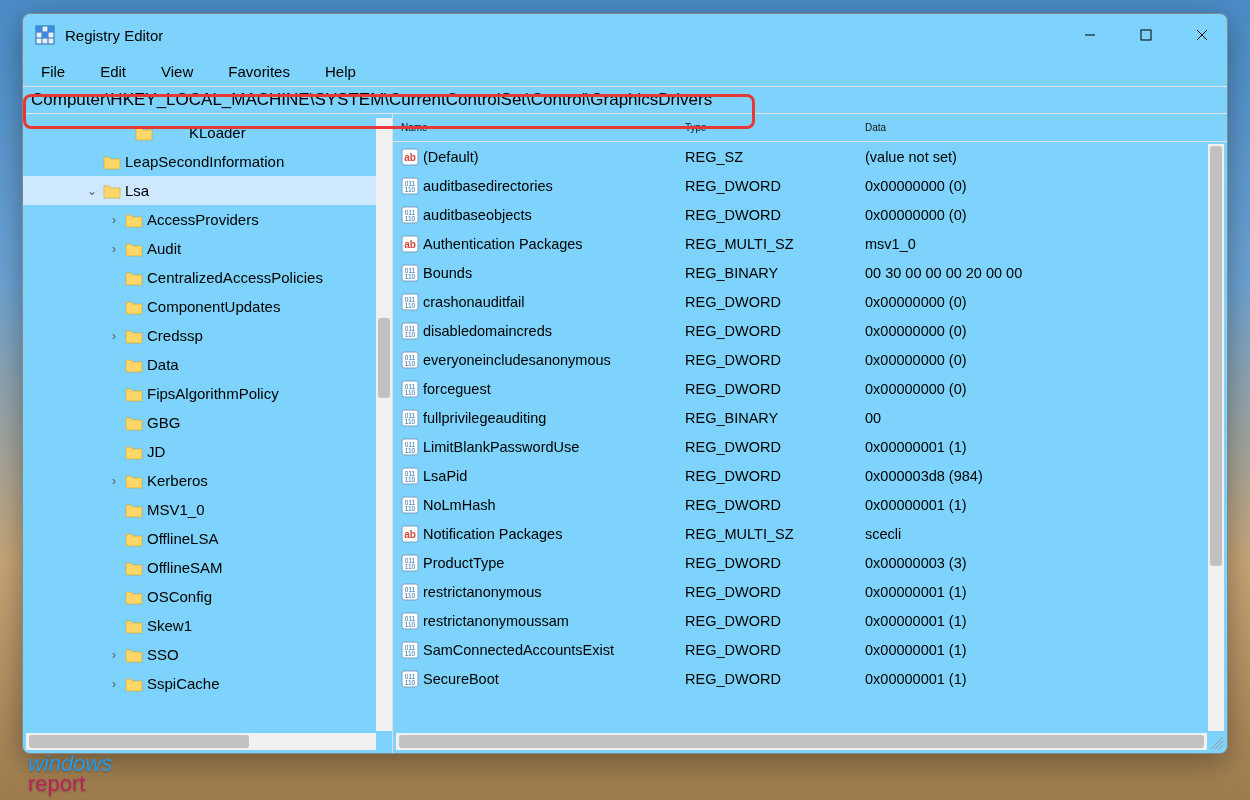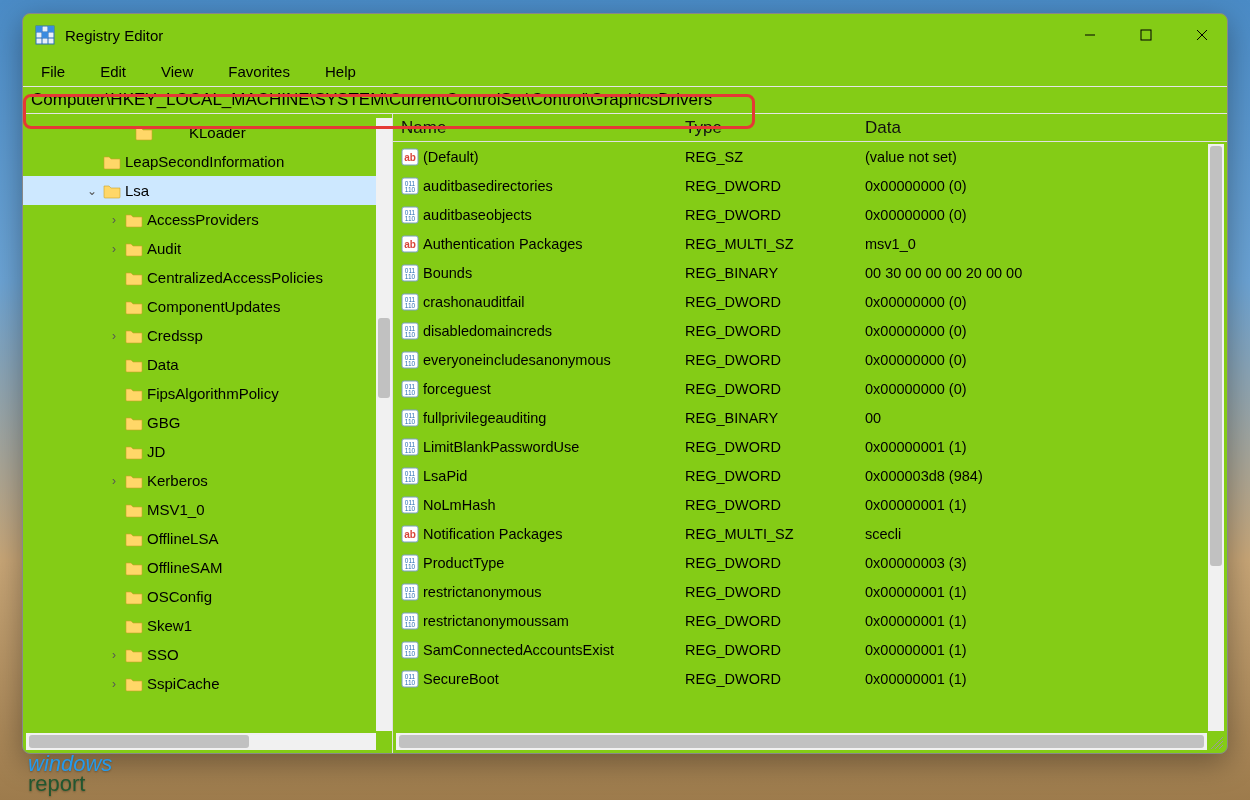--- a/index.html
+++ b/index.html
@@ -4,21 +4,21 @@
 <style>
 * { box-sizing: border-box; margin: 0; padding: 0; }
 body {
   width: 1250px; height: 800px;
   font-family: "Segoe UI", Arial, sans-serif;
   font-size: 14px; color: #000; overflow: hidden; position: relative;
   background: linear-gradient(to bottom, #4a8bc6 0%, #6ba3d4 35%, #c8a677 70%, #9d7b4c 100%);
 }
 .window {
   position: absolute; top: 13px; left: 22px; right: 22px; bottom: 46px;
-  background: #84cc16; border: 1px solid #888; border-radius: 8px;
+  background: #7dd3fc; border: 1px solid #888; border-radius: 8px;
   box-shadow: 0 8px 30px rgba(0,0,0,.35);
   display: flex; flex-direction: column; overflow: hidden;
 }
 .titlebar {
   height: 42px; display: flex; align-items: center; padding: 0 2px 0 12px; gap: 10px;
 }
 .app-icon { width: 20px; height: 20px; display: inline-block; }
 .titlebar-text { font-size: 15px; flex: 0 0 auto; }
 .titlebar-spacer { flex: 1; }
 .winctrl { width: 46px; height: 32px; display: flex; align-items: center; justify-content: center; cursor: default; }
@@ -46,21 +46,21 @@
 .tw { display:inline-block; width:14px; height:14px; text-align:center; color:#555; font-size:12px; line-height:14px;}
 .folder-icon { width:18px; height:15px; display:inline-block; }
 .node-label { font-size: 15px; white-space: nowrap; }
 .tree-vscroll { position: absolute; right: 0; top: 4px; bottom: 22px; width: 16px; background: #f1f1f1; }
 .tree-vscroll .thumb { position:absolute; left:2px; right:2px; top:200px; height:80px; background:#c1c1c1; border-radius:3px;}
 .tree-hscroll { height: 17px; background:#f1f1f1; margin:0 16px 3px 3px; position:relative;}
 .tree-hscroll .thumb { position:absolute; top:2px; bottom:2px; left:3px; width:220px; background:#c1c1c1; border-radius:3px;}
 .detail-pane { flex: 1; display: flex; flex-direction: column; position: relative; overflow: hidden; }
 .grid-header {
   height: 28px; display: flex; align-items: center; border-bottom: 1px solid #e0e0e0;
-  font-size: 17px; color: #111; padding-left: 8px;
+  font-size: 10px; color: #111; padding-left: 8px;
 }
 .col-name { width: 284px; }
 .col-type { width: 180px; }
 .col-data { flex: 1; }
 .grid-body { flex: 1; overflow: hidden; }
 .grid-row {
   height: 29px; display: flex; align-items: center; padding-left: 8px; cursor: default;
 }
 .val-icon { width: 18px; height: 18px; flex: 0 0 18px; margin-right: 4px; display:inline-block; }
 .cell { font-size: 14.5px; white-space: nowrap; overflow: hidden; text-overflow: clip; }
@@ -70,21 +70,21 @@
 .detail-vscroll { position:absolute; right:3px; top:30px; bottom:22px; width:16px; background:#f1f1f1;}
 .detail-vscroll .thumb { position:absolute; left:2px; right:2px; top:2px; height:420px; background:#c1c1c1; border-radius:3px;}
 .detail-hscroll { height:17px; background:#f1f1f1; margin:0 20px 3px 3px; position:relative;}
 .detail-hscroll .thumb { position:absolute; top:2px; bottom:2px; left:3px; right:3px; background:#c1c1c1; border-radius:3px;}
 .resize-grip { position:absolute; right:4px; bottom:4px; width:14px; height:14px; }
 .watermark {
   position: absolute; left: 28px; bottom: 6px; color: #1a9fff;
   font-family: "Segoe UI", sans-serif; font-size: 22px; line-height: 20px;
   font-style: italic; opacity: .9; text-shadow: 0 1px 2px rgba(0,0,0,.3);
 }
-.watermark .r2 { color: #14532d; font-style: normal; font-weight: 300; }
+.watermark .r2 { color: #be185d; font-style: normal; font-weight: 300; }
 </style>
 </head>
 <body>
 
 <div class="window">
 
   <div class="titlebar">
     <span class="app-icon">
       <svg viewBox="0 0 20 20">
           <rect x="1" y="1" width="18" height="18" fill="#e8f0fa" stroke="#2a6fb5"></rect>

